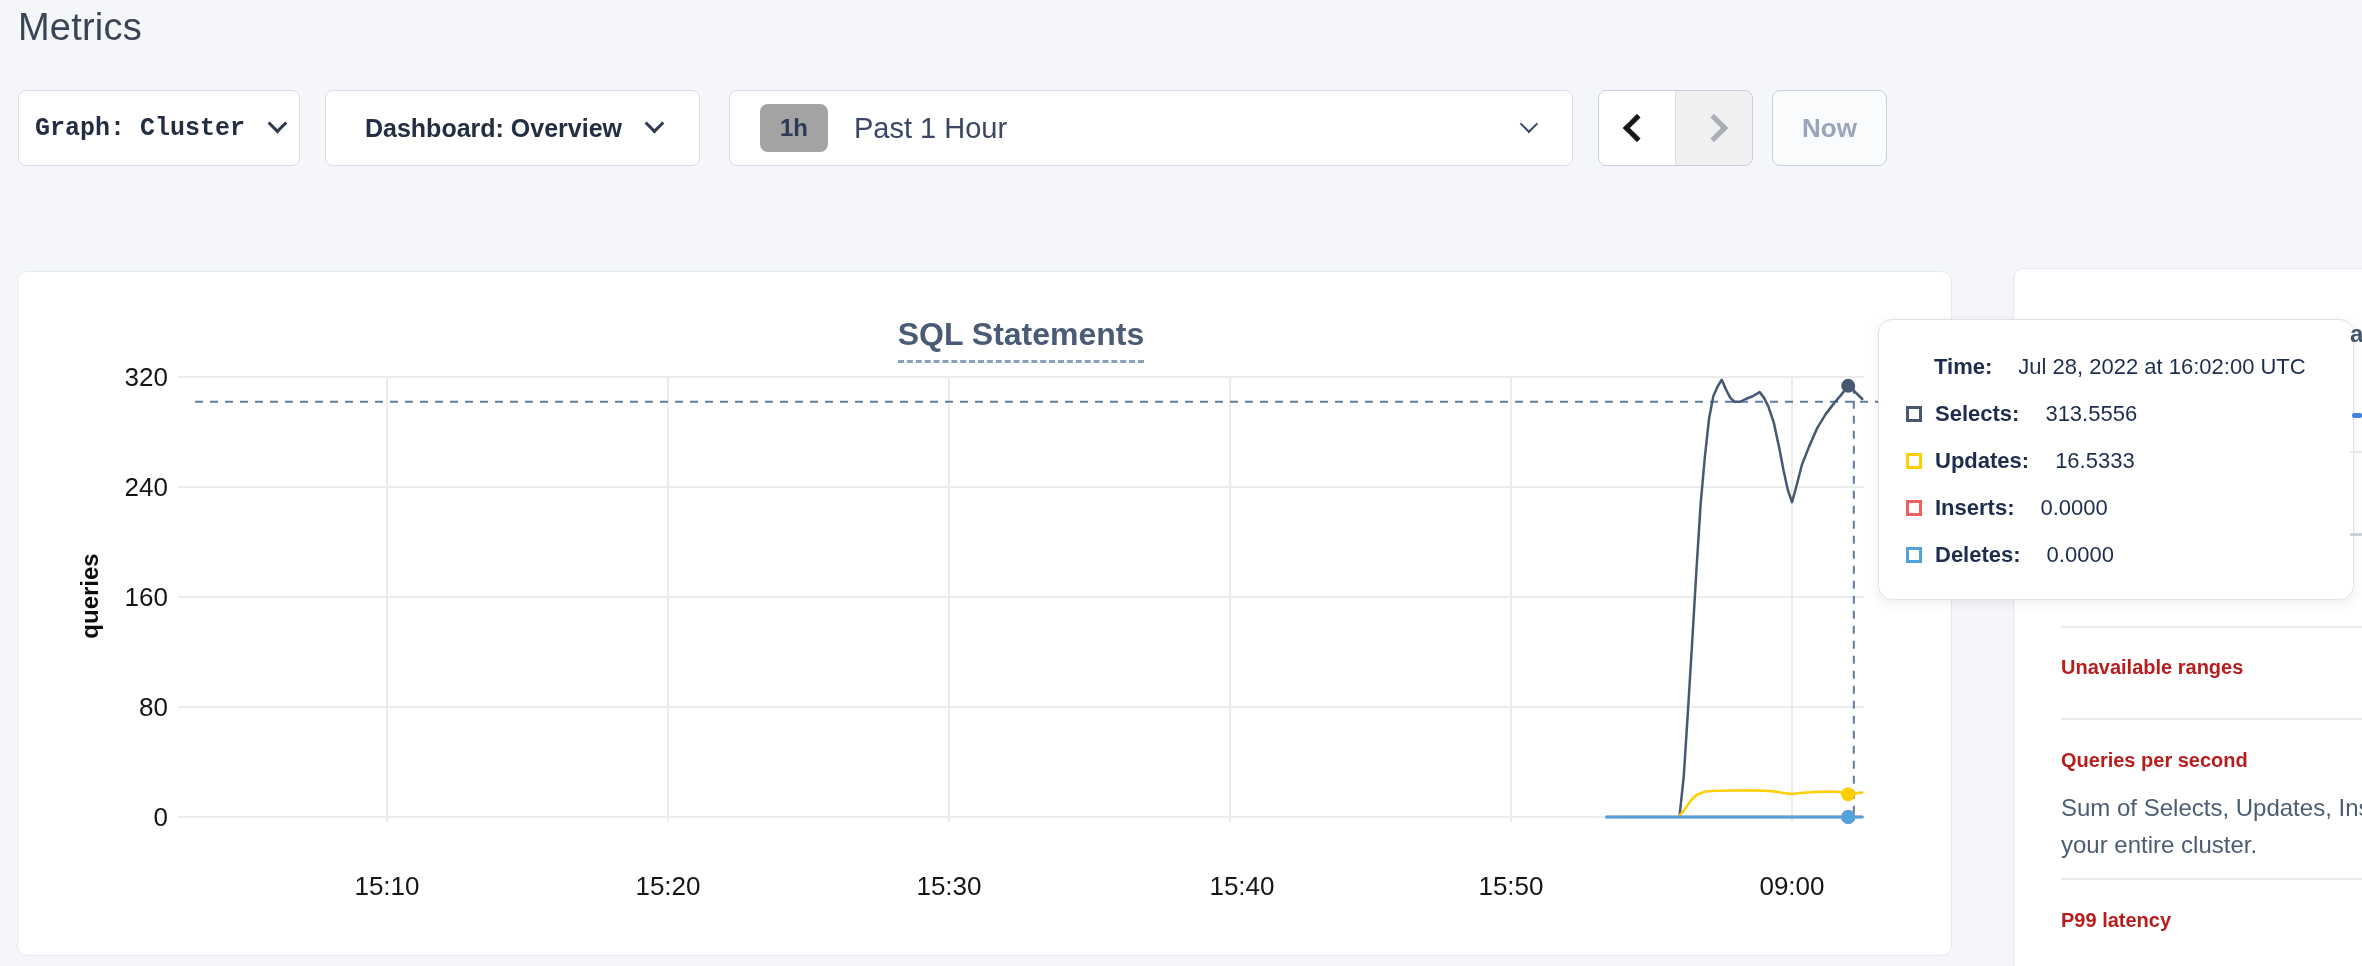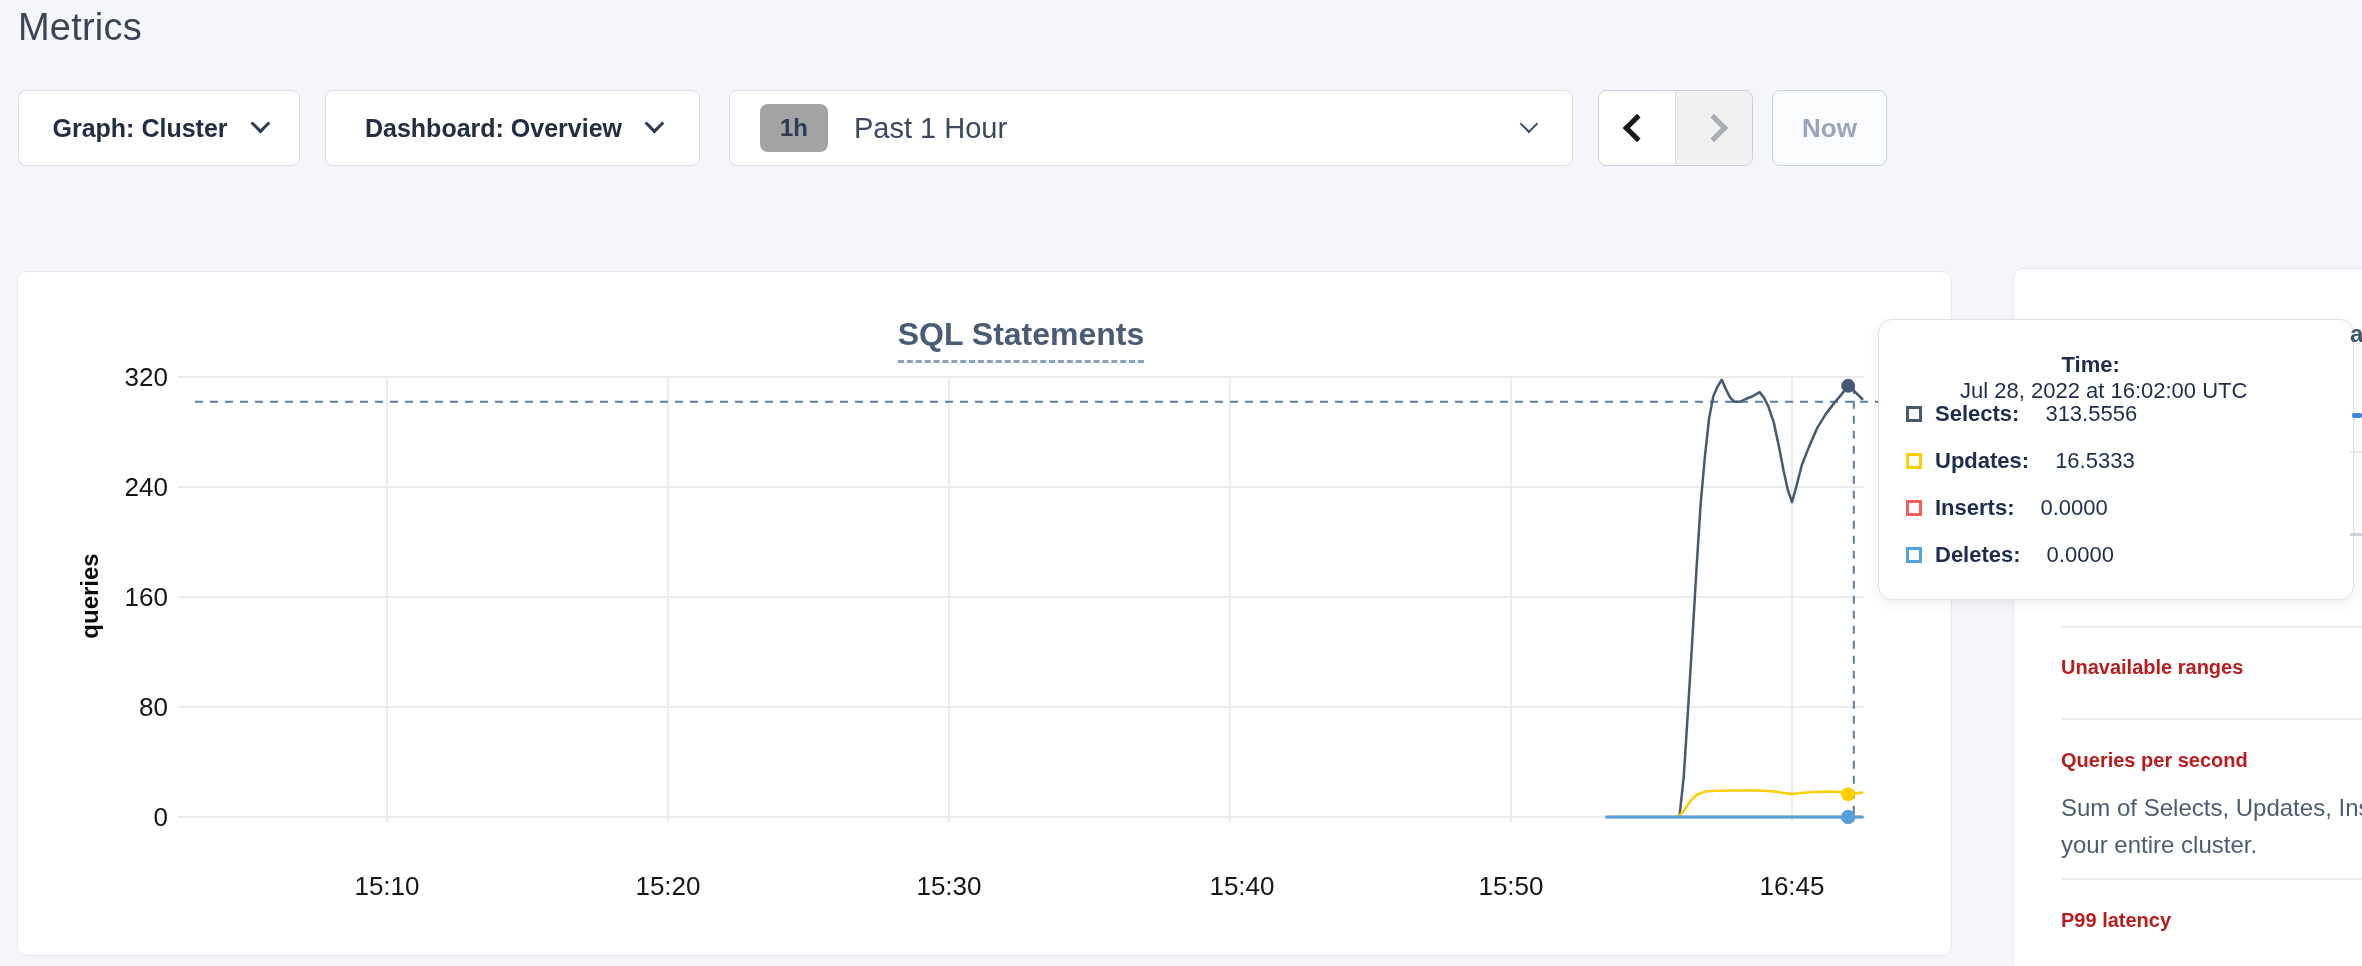--- a/index.html
+++ b/index.html
@@ -98,21 +98,21 @@
     font-size:24px;font-weight:700;color:#42536e;z-index:40;}
   .frag-blue{left:2352px;top:413px;width:10px;height:5px;background:#3f83e0;border-radius:2px;z-index:40;}
   .frag-div1{left:2350px;top:451px;width:12px;height:2px;background:#e8e8e8;z-index:40;}
   .frag-grey{left:2350px;top:533px;width:12px;height:3px;background:#cdd2da;z-index:40;}
 </style>
 </head>
 <body>
 
 <div class="page-title">Metrics</div>
 
-<div class="ctrl" style="left:18px;width:282px;">
+<div class="ctrl" style="left:18px;width:282px;font-family:Liberation Mono, monospace;">
   <span>Graph: Cluster</span>
   <span class="chev-down"></span>
 </div>
 <div class="ctrl" style="left:325px;width:375px;">
   <span>Dashboard: Overview</span>
   <span class="chev-down"></span>
 </div>
 <div class="ctrl" id="time-picker" style="left:729px;width:844px;">
   <span class="tw-badge">1h</span>
   <span class="tw-label">Past 1 Hour</span>
@@ -141,21 +141,21 @@
     <div class="ytick" style="top: 582px;">160</div>
     <div class="ytick" style="top: 472px;">240</div>
     <div class="ytick" style="top: 362px;">320</div>
   </div>
 <div id="x-ticks">
     <div class="xtick" style="left: 327px;">15:10</div>
     <div class="xtick" style="left: 608px;">15:20</div>
     <div class="xtick" style="left: 889px;">15:30</div>
     <div class="xtick" style="left: 1182px;">15:40</div>
     <div class="xtick" style="left: 1451px;">15:50</div>
-    <div class="xtick" style="left: 1732px;">16:45</div>
+    <div class="xtick" style="left: 1732px;">09:00</div>
   </div>
 <svg id="chart-svg" width="1702" height="470">
     <line x1="0" x2="1686" y1="457" y2="457" stroke="#ececec" stroke-width="2"></line>
     <line x1="0" x2="1686" y1="347" y2="347" stroke="#ececec" stroke-width="2"></line>
     <line x1="0" x2="1686" y1="237" y2="237" stroke="#ececec" stroke-width="2"></line>
     <line x1="0" x2="1686" y1="127" y2="127" stroke="#ececec" stroke-width="2"></line>
     <line x1="0" x2="1686" y1="17" y2="17" stroke="#ececec" stroke-width="2"></line>
     <line x1="209" x2="209" y1="17" y2="462" stroke="#ececec" stroke-width="2"></line>
     <line x1="490" x2="490" y1="17" y2="462" stroke="#ececec" stroke-width="2"></line>
     <line x1="771" x2="771" y1="17" y2="462" stroke="#ececec" stroke-width="2"></line>
@@ -168,21 +168,21 @@
     <polyline points="1501.6000000000001,455.625 1507.2200000000003,448.75 1512.84,440.5 1518.46,435 1526.89,431.5625 1538.1299999999999,430.875 1552.18,430.6 1566.23,430.1875 1580.28,430.4625 1594.33,431.15 1605.5700000000002,432.9375 1614,433.9 1622.43,432.9375 1636.48,431.975 1650.53,431.425 1661.7700000000002,431.975 1670.2,434.2667125 1684.25,432.525" fill="none" stroke="#ffce00" stroke-width="2.5" stroke-linejoin="round" stroke-linecap="round"></polyline>
     <polyline points="1428.54,457 1684.25,457" fill="none" stroke="#f1605f" stroke-width="2.5" stroke-linejoin="round" stroke-linecap="round"></polyline>
     <polyline points="1428.54,457 1684.25,457" fill="none" stroke="#50a3dc" stroke-width="3" stroke-linejoin="round" stroke-linecap="round"></polyline>
     <circle cx="1670.2" cy="25.861049999999977" r="7" fill="#475872"></circle>
     <circle cx="1670.2" cy="434.2667125" r="7" fill="#ffce00"></circle>
     <circle cx="1670.2" cy="457" r="7" fill="#f1605f"></circle>
     <circle cx="1670.2" cy="457" r="7" fill="#50a3dc"></circle>
   </svg>
 
 <div class="tooltip">
-  <div class="tt-row" style="left:55px;top:32px;flex-direction:column;">
+  <div class="tt-row" style="left:55px;top:32px;">
     <span class="tt-label">Time:</span>
     <span class="tt-value">Jul 28, 2022 at 16:02:00 UTC</span>
   </div>
   <div class="tt-row" style="left:27px;top:79px;">
     <span class="tt-square" style="border-color: rgb(71, 88, 114);"></span>
     <span class="tt-label">Selects:</span>
     <span class="tt-value">313.5556</span>
   </div>
   <div class="tt-row" style="left:27px;top:126px;justify-content:space-between;">
     <span class="tt-square" style="border-color: rgb(255, 206, 0);"></span>

